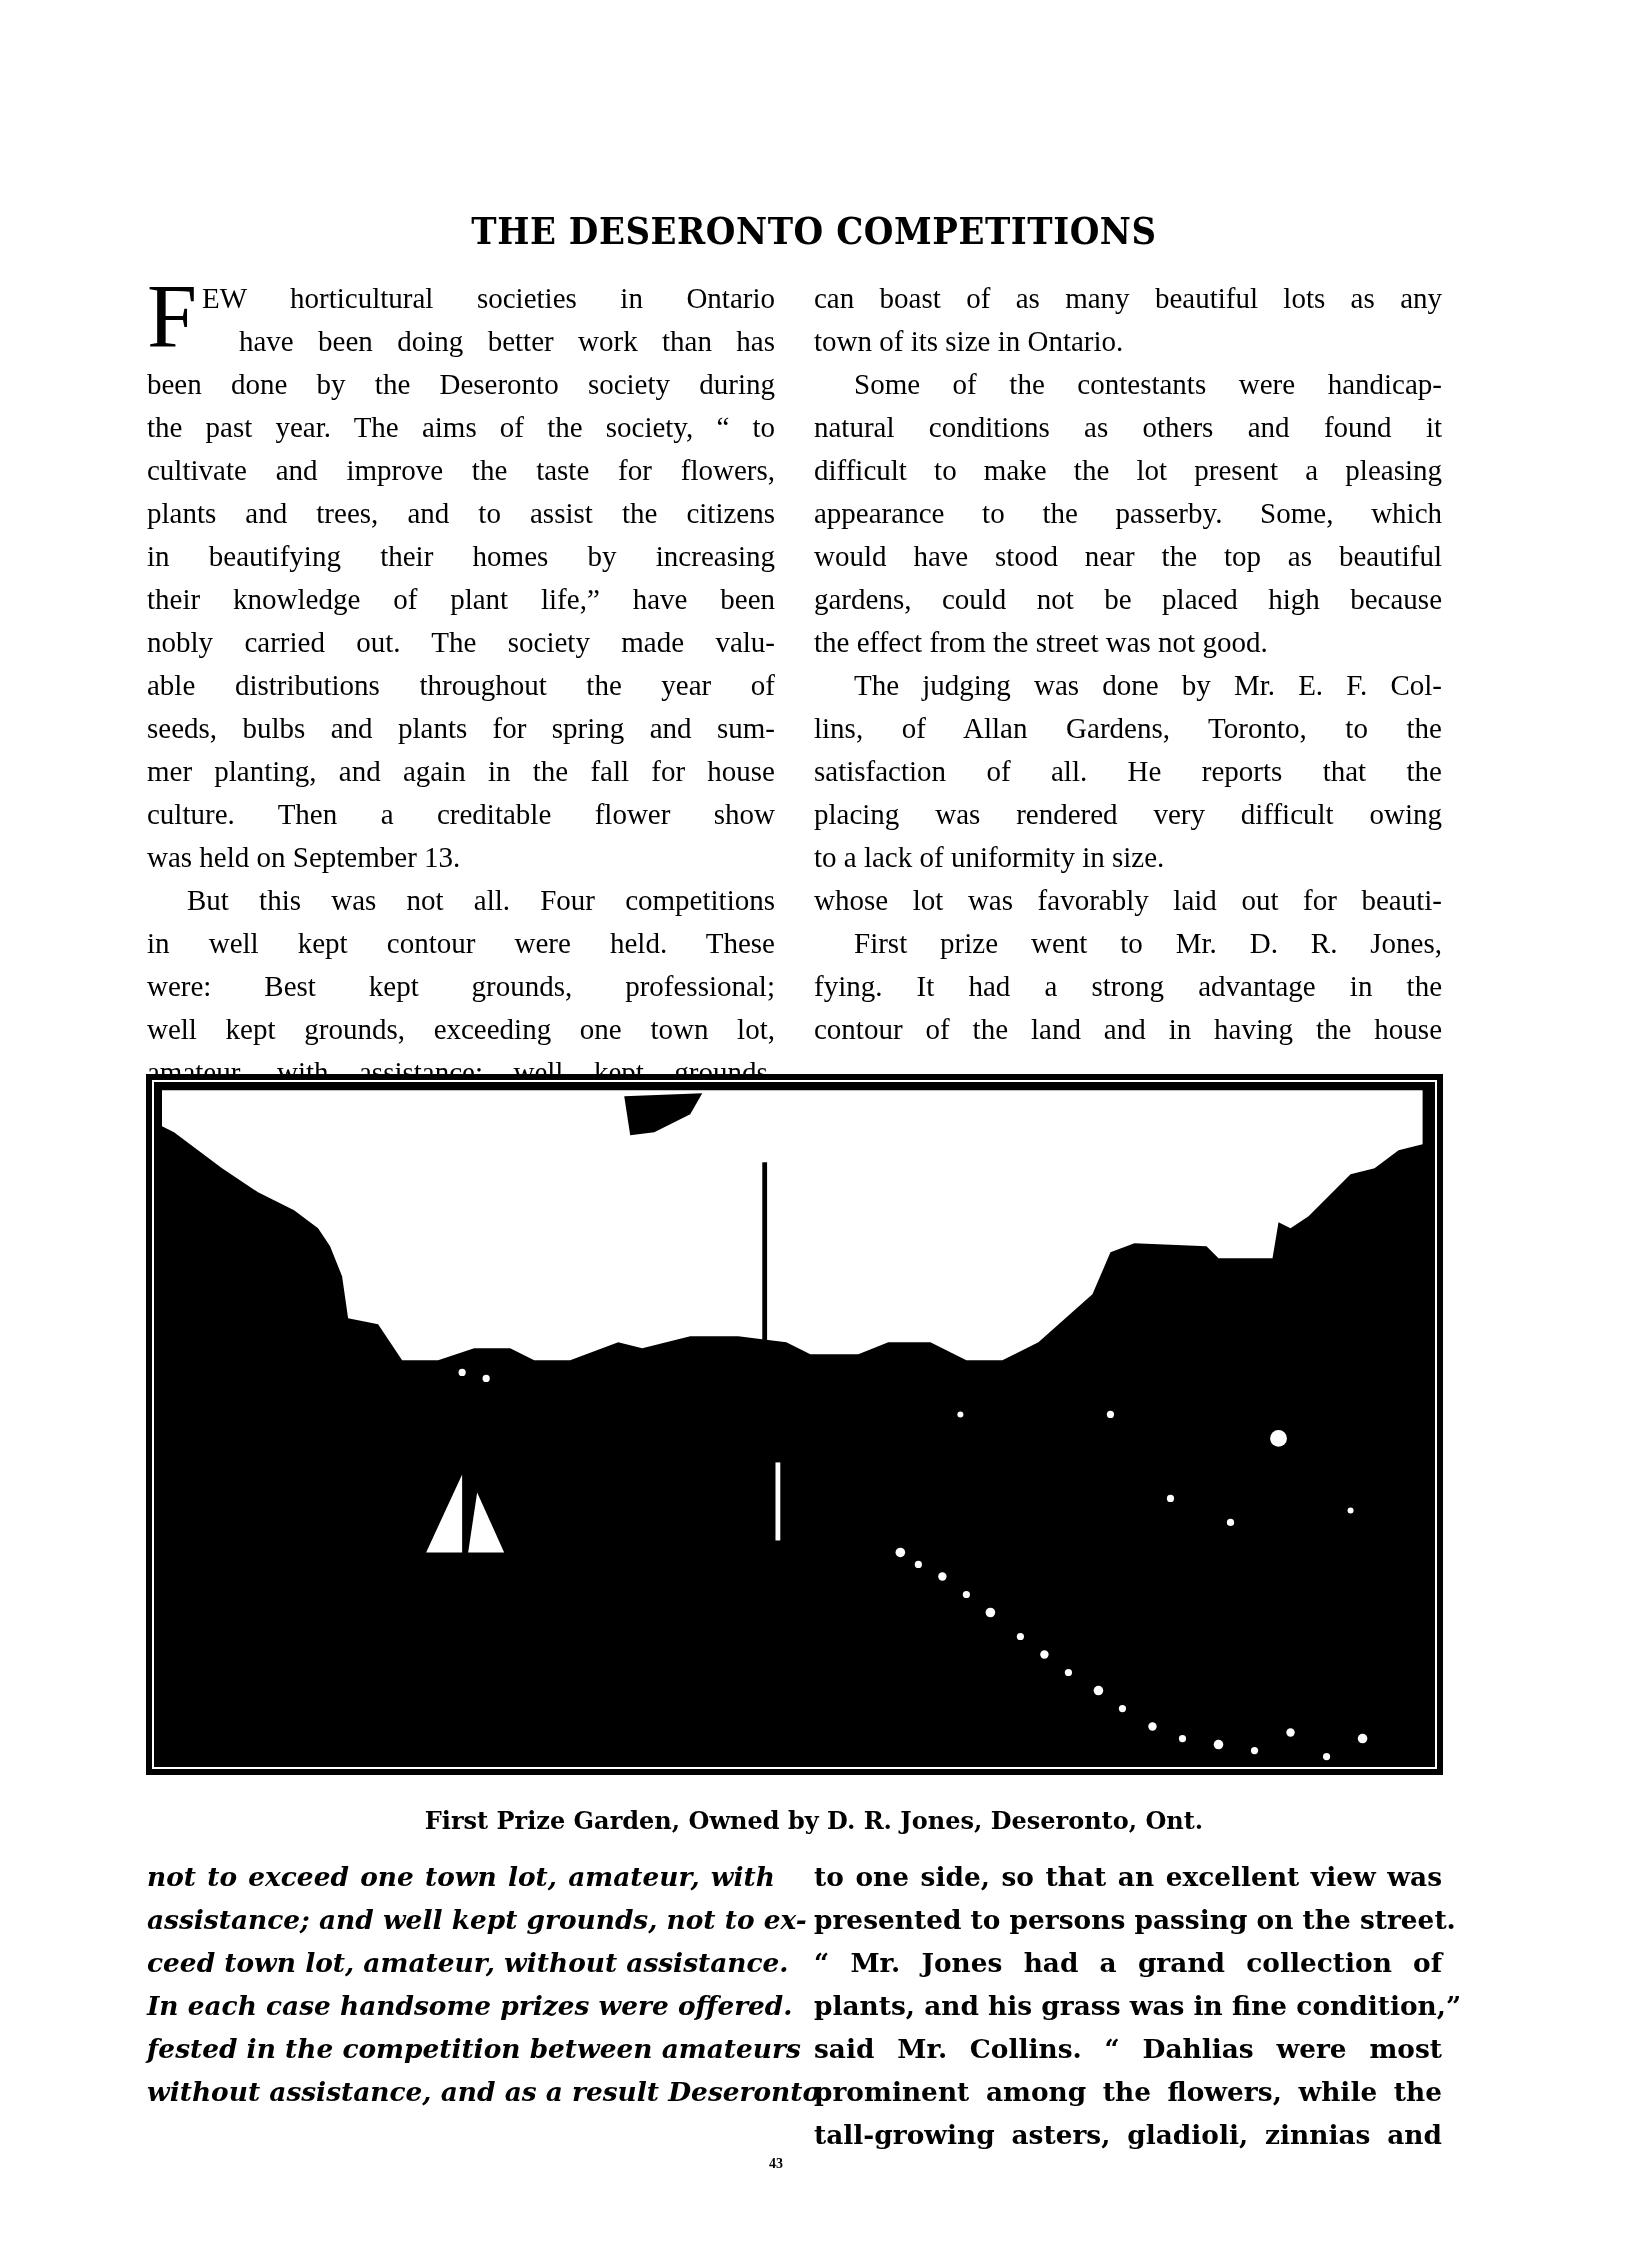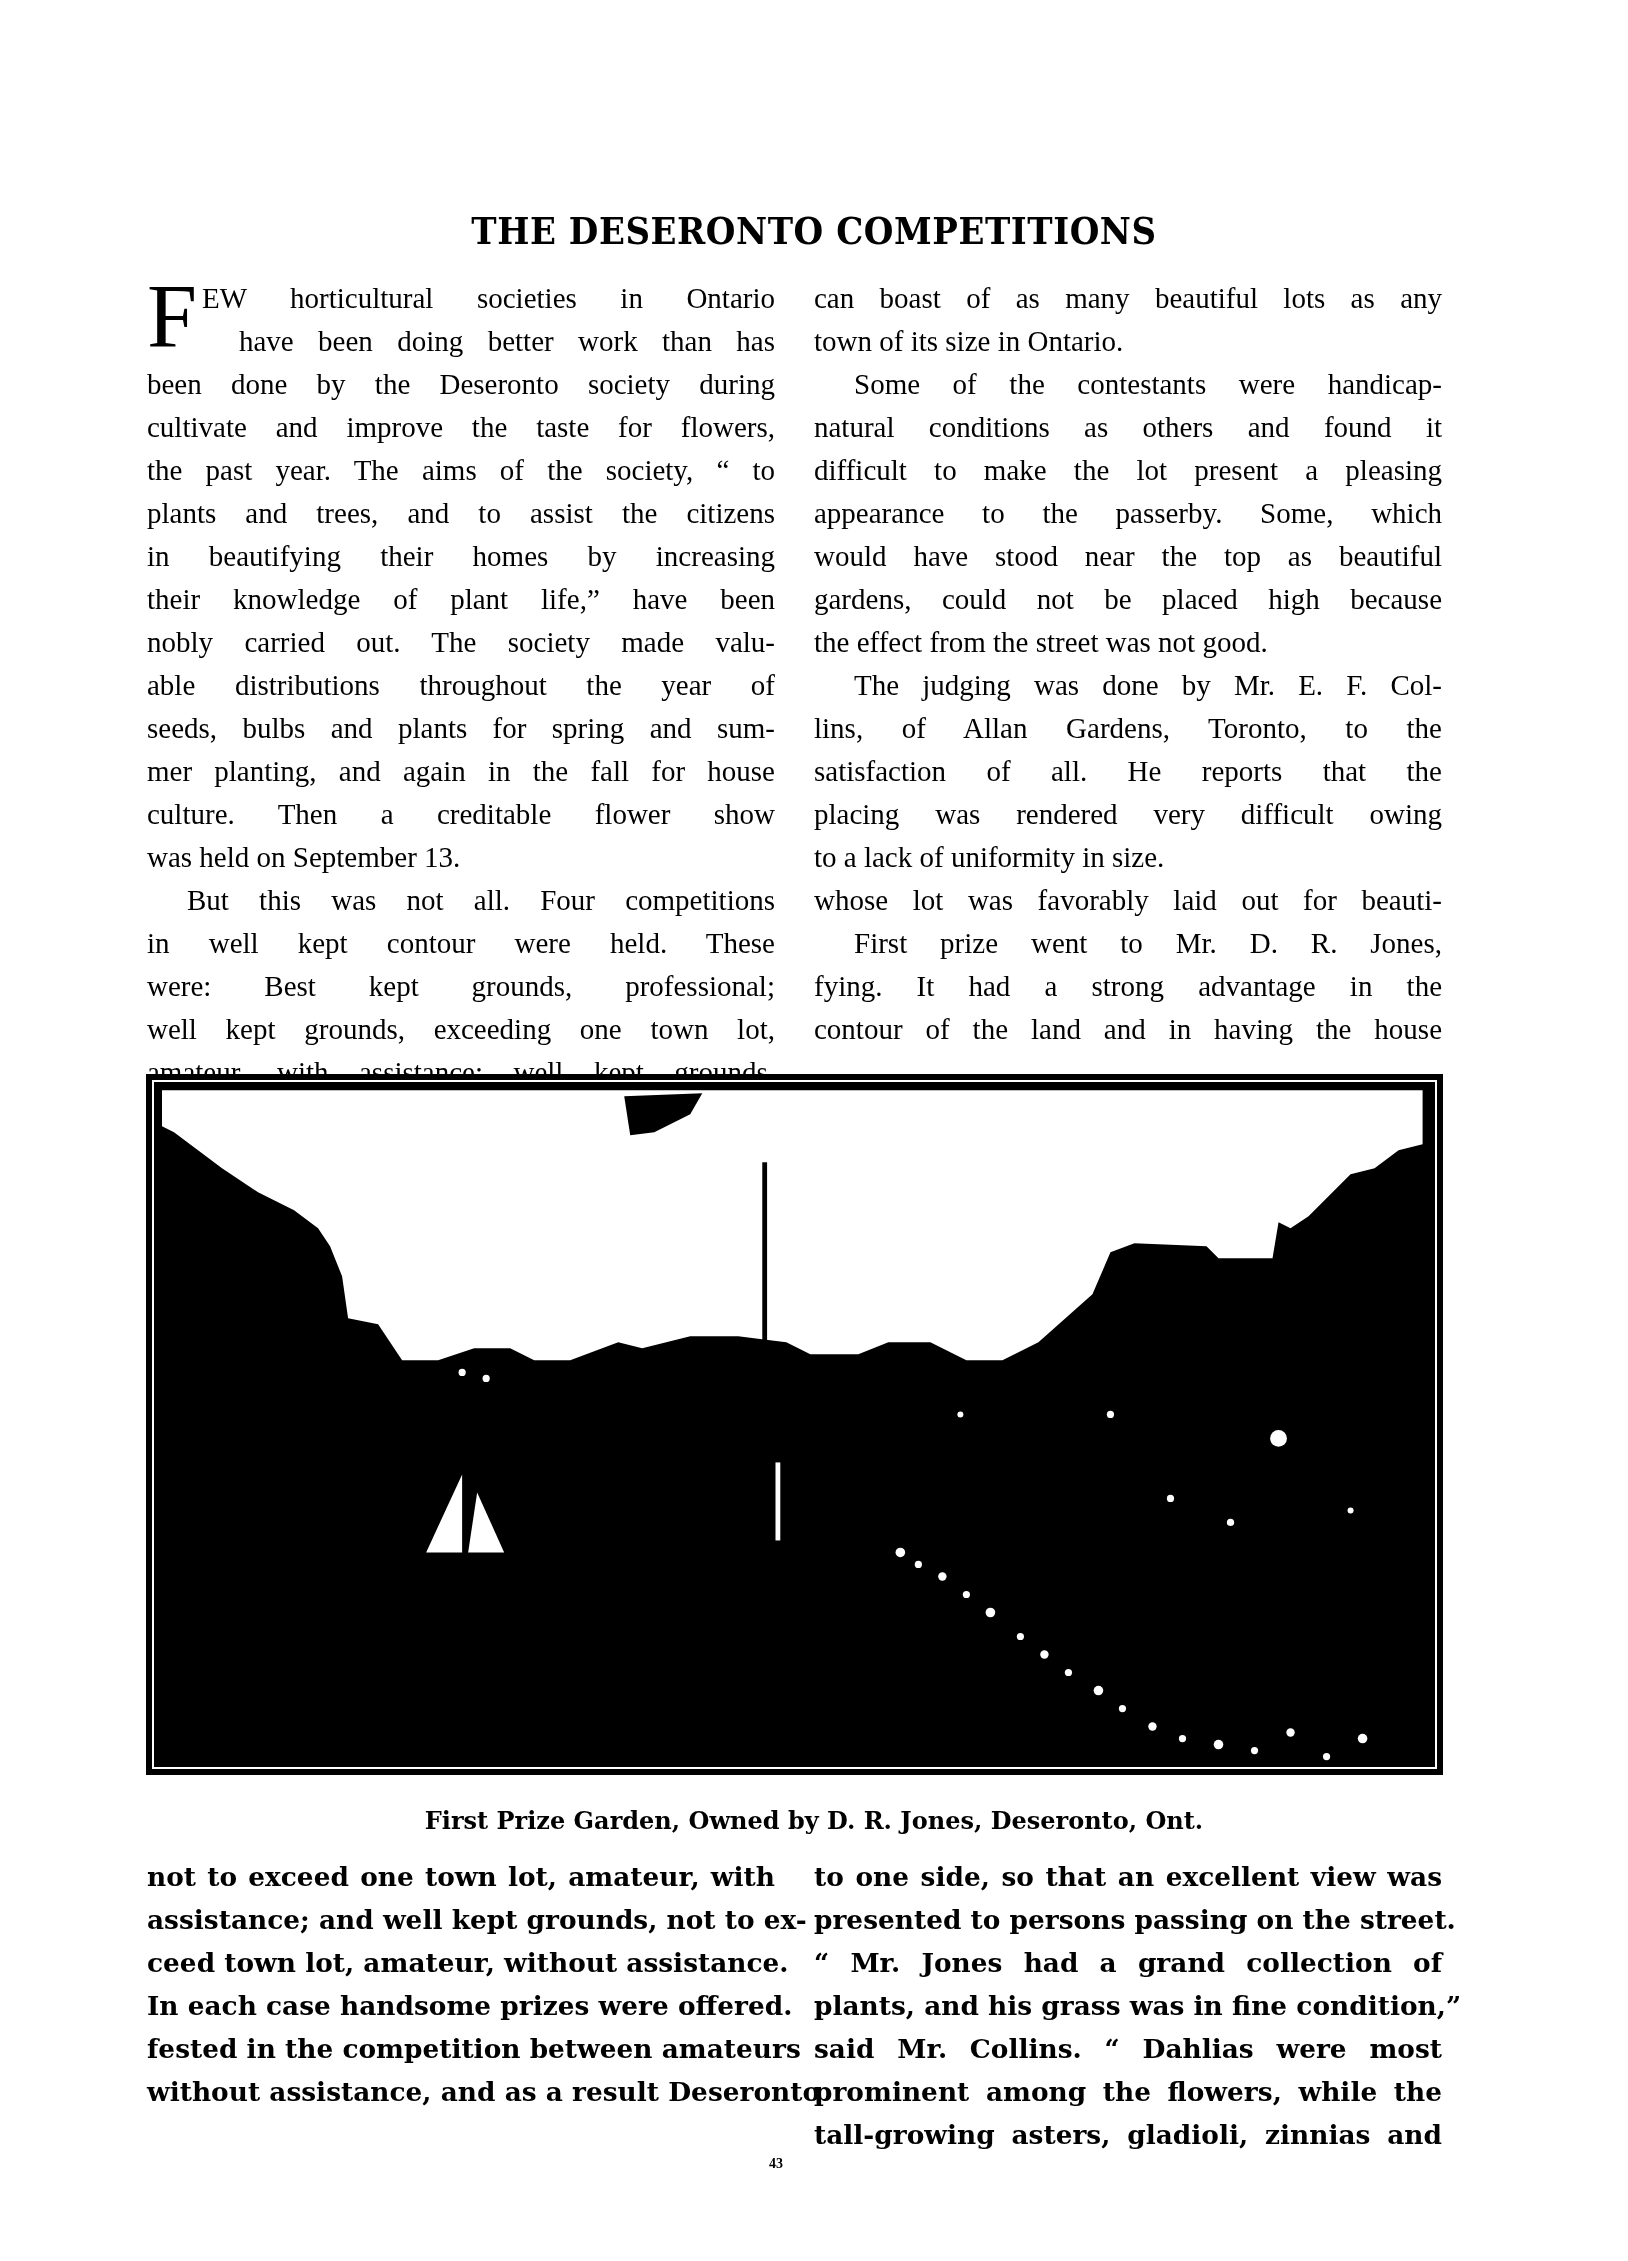--- a/index.html
+++ b/index.html
@@ -15,21 +15,21 @@
     text-align:justify;
   }
   .col .line {
     display:block; height:43px; white-space:nowrap; text-align:justify; text-align-last:justify;
     overflow:visible;
   }
   .col .line.last { text-align-last:left; }
   .col .line.indent { padding-left:40px; }
   .col-left-top { left:147px; top:277px; }
   .col-right-top { left:814px; top:277px; }
-  .col-left-bottom { left:147px; top:1855px; }
+  .col-left-bottom { left:147px; top:1855px;font-style:italic; }
   .col-right-bottom { left:814px; top:1855px; }
   .dropcap {
     position:absolute; left:0; top:3.6px;
     font-family:"Liberation Serif", serif; font-size:90px; line-height:72px;
   }
   .dropcap-line1 { padding-left:55px; }
   .dropcap-line2 { padding-left:92px; }
   .bottom .line { font-weight:bold; font-family:"DejaVu Serif", serif; font-size:26.4px; }
   .photo-frame {
     position:absolute; left:146px; top:1074px; width:1297px; height:701px;
@@ -51,22 +51,22 @@
 <body>
 
 <div>
   <div class="page-title">THE DESERONTO COMPETITIONS</div>
 
   <div class="col col-left-top">
     <span class="dropcap">F</span>
     <span class="line dropcap-line1">EW horticultural societies in Ontario</span>
     <span class="line dropcap-line2">have been doing better work than has</span>
     <span class="line">been done by the Deseronto society during</span>
+    <span class="line">the past year. The aims of the society, “ to</span>
     <span class="line">cultivate and improve the taste for flowers,</span>
-    <span class="line">the past year. The aims of the society, “ to</span>
     <span class="line">plants and trees, and to assist the citizens</span>
     <span class="line">in beautifying their homes by increasing</span>
     <span class="line">their knowledge of plant life,” have been</span>
     <span class="line">nobly carried out. The society made valu-</span>
     <span class="line">able distributions throughout the year of</span>
     <span class="line">seeds, bulbs and plants for spring and sum-</span>
     <span class="line">mer planting, and again in the fall for house</span>
     <span class="line">culture. Then a creditable flower show</span>
     <span class="line last">was held on September 13.</span>
     <span class="line indent">But this was not all. Four competitions</span>

